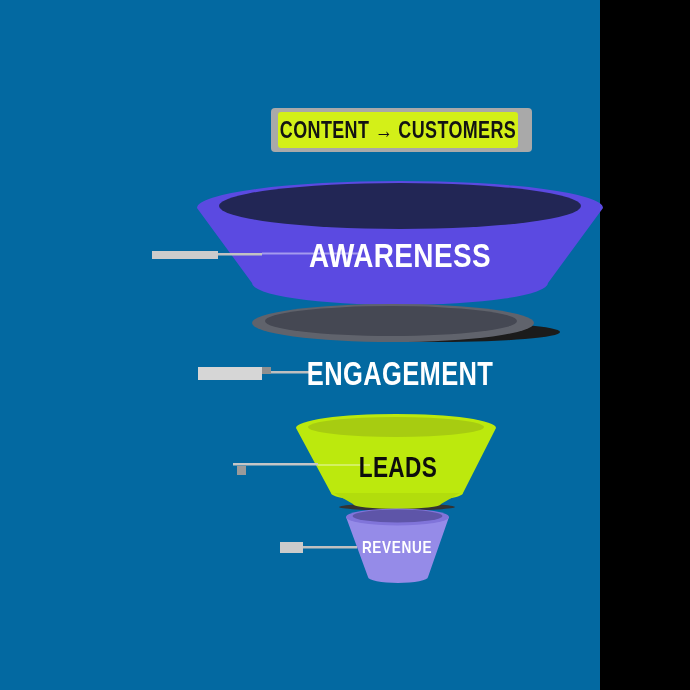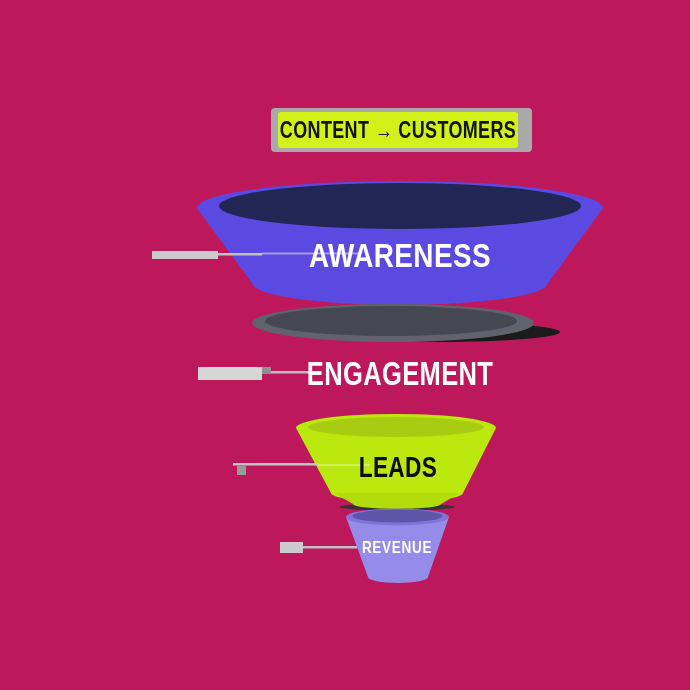--- a/index.html
+++ b/index.html
@@ -1,21 +1,21 @@
 <!DOCTYPE html>
 <html><head>
 <meta charset="utf-8">
 <style>
   html, body { margin: 0; padding: 0; }
   body { width: 690px; height: 690px; background: #000; overflow: hidden; }
   #stage {
     position: relative;
-    width: 690px;
+    width: 600px;
     height: 690px;
-    background: #be185d;
+    background: #0369a1;
     font-family: "Liberation Sans", sans-serif;
   }
   #funnel-svg { position: absolute; left: 0; top: 0; }
   .label {
     position: absolute;
     display: flex;
     align-items: center;
     justify-content: center;
     font-weight: bold;
     white-space: nowrap;

